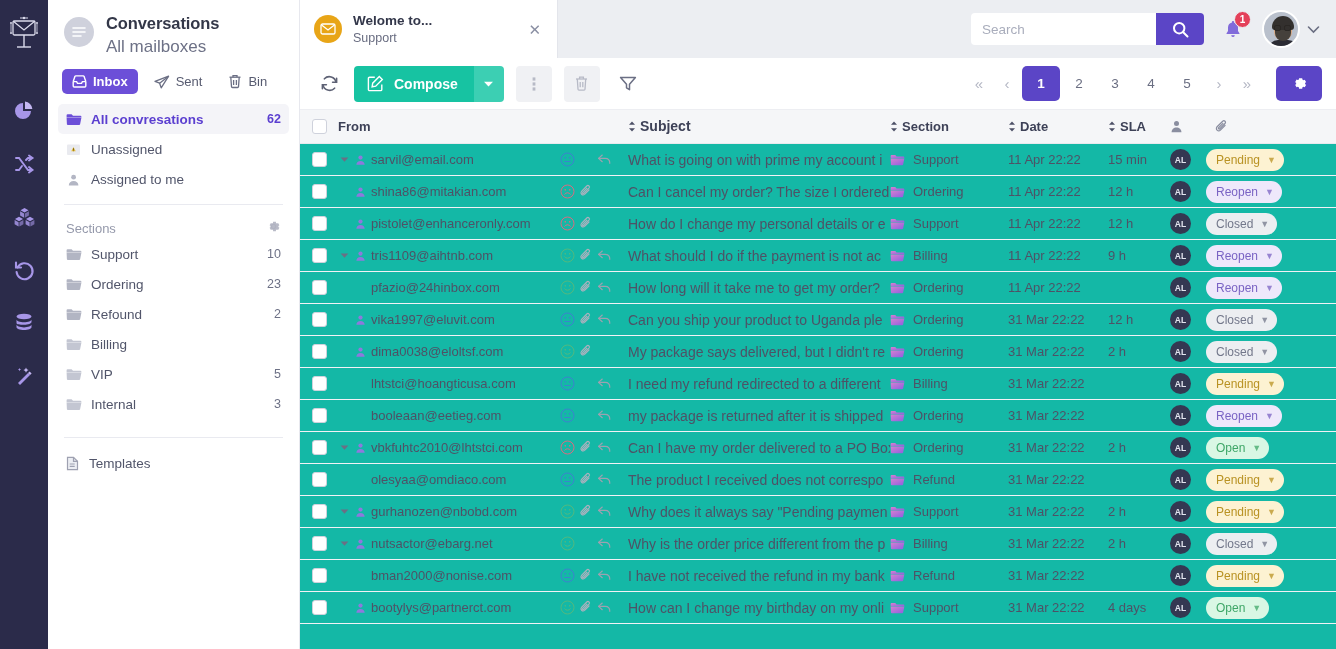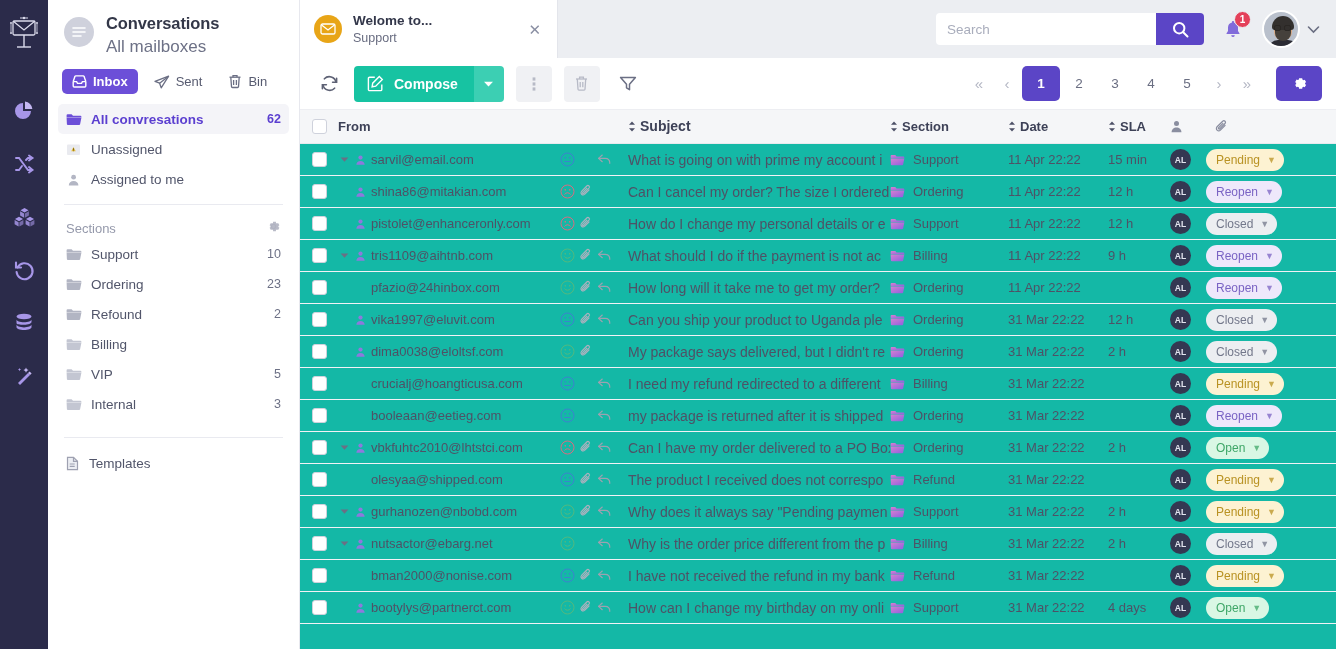--- a/index.html
+++ b/index.html
@@ -76,21 +76,21 @@
   }
   .chip-icon { width: 28px; height: 28px; border-radius: 50%; background: #e8a517; display:flex; align-items:center; justify-content:center; flex:0 0 28px;}
   .chip-txt { flex: 1; min-width: 0; }
   .chip-title { font-size: 13.5px; font-weight: bold; color: #33374a; white-space: nowrap; overflow: hidden; }
   .chip-sub { font-size: 12.5px; color: #686c80; margin-top: 3px; }
   .chip-close { color: #8a8fa3; font-size: 15px; cursor: pointer; padding: 2px 4px; line-height: 1; }
 
   .topbar-right { flex: 1; display: flex; align-items: center; justify-content: flex-end; padding-right: 16px; gap: 16px; }
   .searchwrap { display: flex; align-items: center; height: 32px; }
   .searchwrap input {
-    width: 220px; height: 32px; border: none; outline: none; background: #ffffff;
+    width: 185px; height: 32px; border: none; outline: none; background: #ffffff;
     border-radius: 4px 0 0 4px; padding: 0 11px; font-size: 13.5px; color: #4a4e62;
     font-family: "Liberation Sans", sans-serif;
   }
   .searchwrap input::placeholder { color: #a9adbc; }
   .search-btn {
     width: 48px; height: 32px; background: #5b45c6; border-radius: 0 4px 4px 0;
     display: flex; align-items: center; justify-content: center; cursor: pointer; border: none;
   }
   .bell { position: relative; cursor: pointer; width: 26px; height: 28px; display:flex; align-items:center; justify-content:center;}
   .bell-badge {
@@ -942,21 +942,21 @@
               </span>
             </div>
           </div>
           <div class="trow">
             <div class="c-chk">
               <div class="chk"></div>
             </div>
             <div class="c-from">
               <span class="caret-cell"></span>
               <span style="width:11px;display:inline-block"></span>
-              <span class="from-txt">crucialj@hoangticusa.com</span>
+              <span class="from-txt">lhtstci@hoangticusa.com</span>
             </div>
             <div class="c-flags">
               <svg width="15" height="15" viewBox="0 0 18 18" fill="none" stroke="#3f7fd0" stroke-width="1.15">
                 <circle cx="9" cy="9" r="7.8"></circle>
                 <circle cx="6.3" cy="7" r=".95" fill="#3f7fd0" stroke="none"></circle>
                 <circle cx="11.7" cy="7" r=".95" fill="#3f7fd0" stroke="none"></circle>
                 <path d="M5.6 11.4h6.8" stroke-linecap="round"></path>
               </svg>
               <span style="width:12px;display:inline-block"></span>
               <svg width="15" height="13" viewBox="0 0 16 14" fill="none" stroke="#9da1b0" stroke-width="1.25" stroke-linecap="round" stroke-linejoin="round">
@@ -1095,21 +1095,21 @@
               </span>
             </div>
           </div>
           <div class="trow">
             <div class="c-chk">
               <div class="chk"></div>
             </div>
             <div class="c-from">
               <span class="caret-cell"></span>
               <span style="width:11px;display:inline-block"></span>
-              <span class="from-txt">olesyaa@shipped.com</span>
+              <span class="from-txt">olesyaa@omdiaco.com</span>
             </div>
             <div class="c-flags">
               <svg width="15" height="15" viewBox="0 0 18 18" fill="none" stroke="#3f7fd0" stroke-width="1.15">
                 <circle cx="9" cy="9" r="7.8"></circle>
                 <circle cx="6.3" cy="7" r=".95" fill="#3f7fd0" stroke="none"></circle>
                 <circle cx="11.7" cy="7" r=".95" fill="#3f7fd0" stroke="none"></circle>
                 <path d="M5.6 11.4h6.8" stroke-linecap="round"></path>
               </svg>
               <svg width="12" height="15" viewBox="0 0 12 15" fill="none" stroke="#adb1be" stroke-width="1.15">
                 <path d="M9.4 5.6l-4.8 4.8a2.2 2.2 0 0 1-3.1-3.1l5.3-5.3a1.5 1.5 0 0 1 2.2 2.2l-5.2 5.2a.76.76 0 0 1-1.1-1.1l4.5-4.5"></path>

